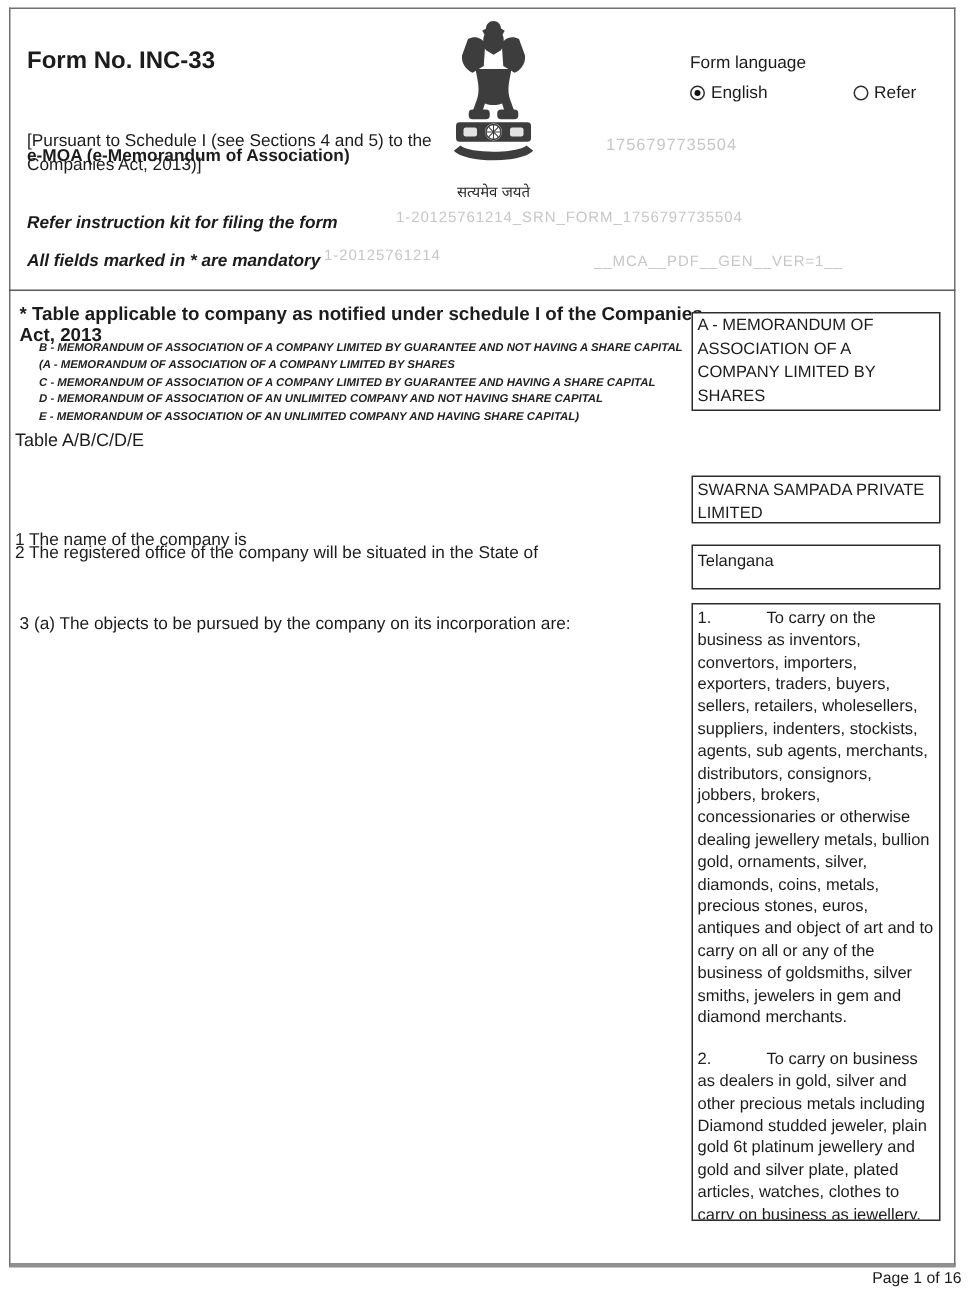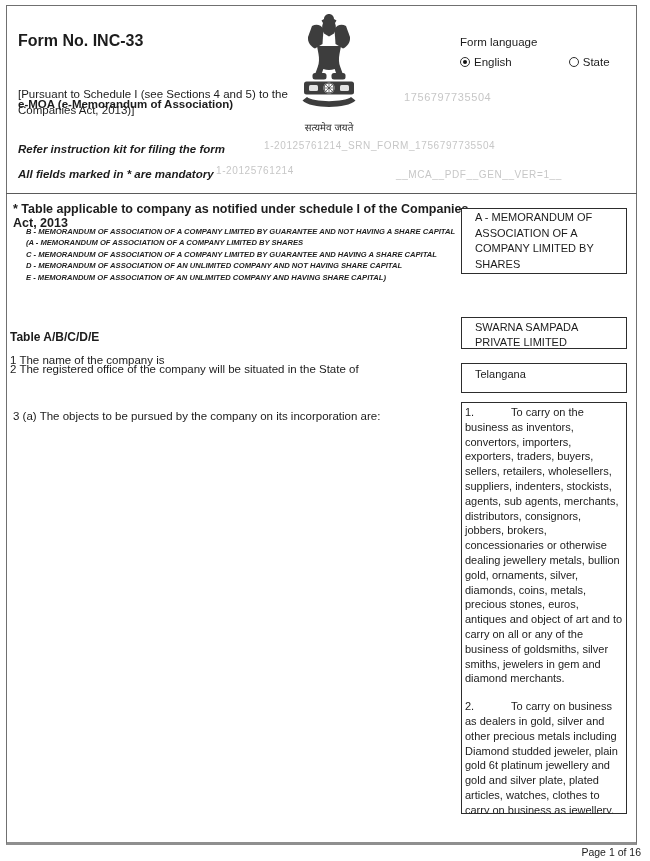--- a/index.html
+++ b/index.html
@@ -32,24 +32,24 @@
   .wm-top{left:404px;top:91px;font-size:11px;}
   .wm-srn{left:264px;top:140px;font-size:10px;}
   .wm-id{left:216px;top:165px;font-size:10px;}
   .wm-ver{left:396px;top:169px;font-size:10px;}
   
   .sep{left:6px;top:193px;width:631px;height:1px;background:#5a5a5a;}
   
   .tbl-heading{left:13px;top:202px;width:460px;font-size:12.5px;font-weight:bold;}
   .tbl-options{left:26px;top:226px;width:430px;font-size:7.6px;font-style:italic;
     font-weight:bold;line-height:11.4px;color:#222;}
-  .tbl-label{left:10px;top:286px;font-size:12px;font-weight:bold;margin-top:44px;}
+  .tbl-label{left:10px;top:286px;font-size:12px;font-weight:normal;}
   
   .vbox{left:461px;width:166px;border:1.5px solid #2d2d2d;background:#fff;
-    font-size:11px;line-height:15.5px;padding:1px 13px;box-sizing:border-box;}
+    font-size:11px;line-height:15.5px;padding:1px 3px;box-sizing:border-box;}
   .vbox-selected{top:208px;min-height:50px;}
   .vbox-name{top:317px;height:32px;line-height:14.8px;padding-top:2px;}
   .vbox-state{top:363px;height:30px;padding-top:3px;}
   .vbox-objects{top:402px;height:412px;line-height:14.8px;padding:2px 3px;overflow:hidden;}
   .obj-num{display:inline-block;width:46px;}
   .obj-para2{margin-top:13px;}
   
   .f-label{font-size:11.5px;}
   .f1{left:10px;top:318px;margin-top:36px;}
   .f2{left:10px;top:363px;}
@@ -95,21 +95,21 @@
 <div class="abs emblem-caption">सत्यमेव जयते</div>
 
 <div class="abs fl-label">Form language</div>
 <div class="abs fl-row">
   <span class="radio-opt">
     <span class="radio selected"></span>
     <span>English</span>
   </span>
   <span class="radio-opt">
     <span class="radio"></span>
-    <span>State</span>
+    <span>Refer</span>
   </span>
 </div>
 
 <div class="abs wm wm-top">1756797735504</div>
 <div class="abs wm wm-srn">1-20125761214_SRN_FORM_1756797735504</div>
 <div class="abs wm wm-id">1-20125761214</div>
 <div class="abs wm wm-ver">__MCA__PDF__GEN__VER=1__</div>
 
 <div class="abs sep"></div>
 

